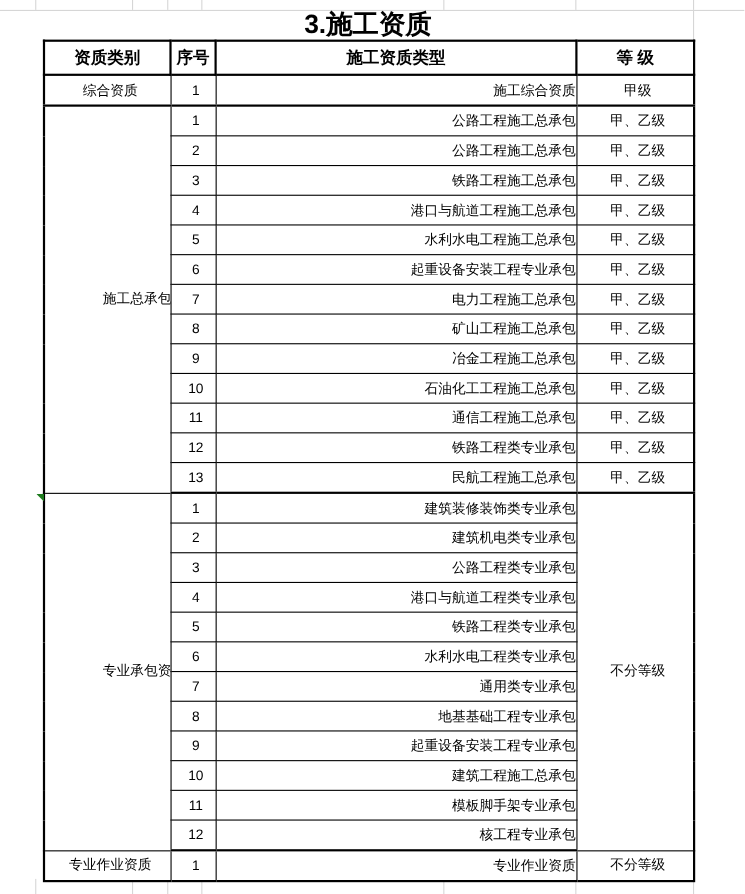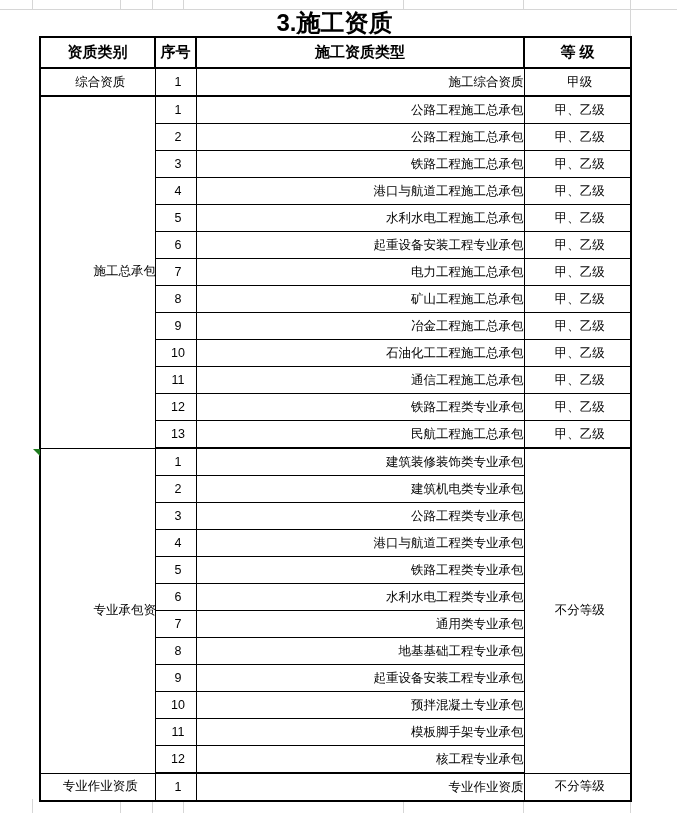--- a/index.html
+++ b/index.html
@@ -193,21 +193,21 @@
         <tr>
           <td class="no">8</td>
           <td class="type">地基基础工程专业承包</td>
         </tr>
         <tr>
           <td class="no">9</td>
           <td class="type">起重设备安装工程专业承包</td>
         </tr>
         <tr>
           <td class="no">10</td>
-          <td class="type">预拌混凝土专业承包</td>
+          <td class="type">建筑工程施工总承包</td>
         </tr>
         <tr>
           <td class="no">11</td>
           <td class="type">模板脚手架专业承包</td>
         </tr>
         <tr class="sec-end">
           <td class="no">12</td>
           <td class="type">核工程专业承包</td>
         </tr>
         <tr class="sec-end">

